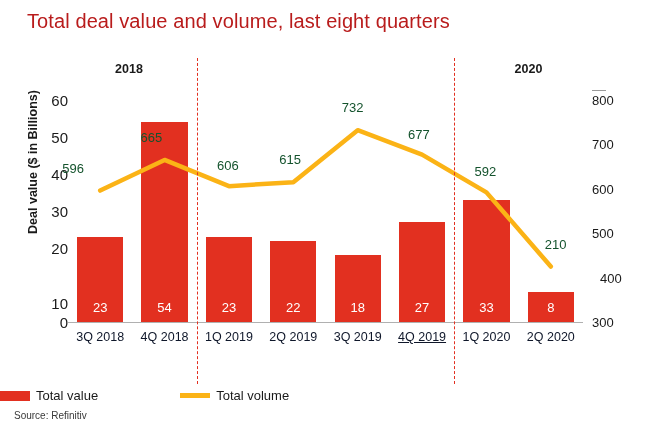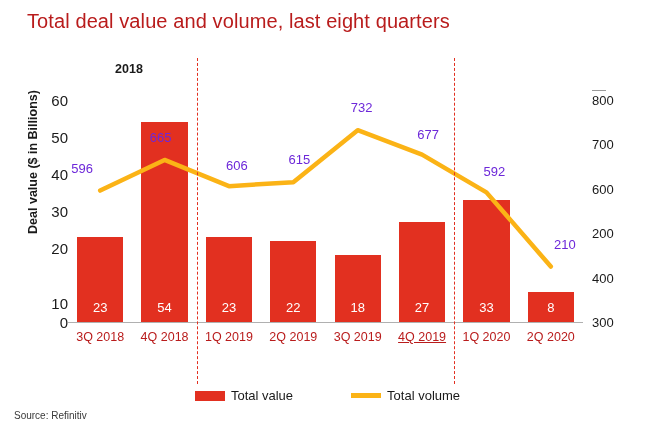--- a/index.html
+++ b/index.html
@@ -88,29 +88,29 @@
   }
   .bar-label {
     position: absolute;
     color: #ffffff;
     font-size: 13px;
     text-align: center;
     white-space: nowrap;
   }
   .line-label {
     position: absolute;
-    color: #6d28d9;
-    font-size: 13px;
-    text-align: center;
+    color: #14532d;
+    font-size: 13px;
+    text-align: left;
     white-space: nowrap;
   }
   .x-tick {
     position: absolute;
     font-size: 12.5px;
-    color: #b91c1c;
+    color: #0f172a;
     text-align: center;
     white-space: nowrap;
   }
   .divider {
     position: absolute;
     width: 0;
     border-left: 1.4px dashed #E23020;
   }
   #axis-baseline {
     position: absolute;
@@ -122,23 +122,22 @@
     background: #9a9a9a;
     height: 1px;
     width: 14px;
   }
   #legend {
     position: absolute;
     left: 0;
     top: 388px;
     width: 655px;
     display: flex;
-    justify-content: center;
     align-items: center;
-    gap: 58px;
+    gap: 82px;
   }
   .legend-item {
     display: flex;
     align-items: center;
     gap: 6px;
   }
   .legend-swatch-bar {
     width: 30px;
     height: 10px;
     background: #E23020;
@@ -163,36 +162,37 @@
   }
 </style>
 </head>
 <body>
 
 <div id="chart-root">
 
   <div id="chart-title">Total deal value and volume, last eight quarters</div>
 
   <div class="year-label" style="left:64px; top:62px; width:130px;">2018</div>
+  <div class="year-label" style="left:466px; top:62px; width:125px;">2020</div>
 
   <div id="y-axis-title">Deal value ($ in Billions)</div>
 
   <div id="left-axis-ticks">
       <div class="y-tick-left" style="top: 322px;">0</div>
       <div class="y-tick-left" style="top: 275px; margin-top: 28px;">10</div>
       <div class="y-tick-left" style="top: 248px;">20</div>
       <div class="y-tick-left" style="top: 211px;">30</div>
       <div class="y-tick-left" style="top: 174px;">40</div>
       <div class="y-tick-left" style="top: 137px;">50</div>
       <div class="y-tick-left" style="top: 100px;">60</div>
     </div>
   <div id="right-axis-ticks">
       <div class="y-tick-right" style="top: 322px;">300</div>
-      <div class="y-tick-right" style="top: 277.6px;">400</div>
-      <div class="y-tick-right" style="top: 233.2px;">200</div>
+      <div class="y-tick-right" style="top: 277.6px; margin-left: 8px;">400</div>
+      <div class="y-tick-right" style="top: 233.2px;">500</div>
       <div class="y-tick-right" style="top: 188.8px;">600</div>
       <div class="y-tick-right" style="top: 144.4px;">700</div>
       <div class="y-tick-right" style="top: 100px;">800</div>
       <div class="axis-cap" style="left: 0px; top: 90px; width: 14px;"></div>
     </div>
 
   <div id="plot" style="left: 68px; top: 100px; width: 515px; height: 222px;">
       <div class="bar" style="left: 9.0125px; top: 136.9px; width: 46.35px; height: 85.1px; background: rgb(226, 48, 32);"></div>
       <div class="bar-label" style="left: 9.0125px; width: 46.35px; top: 200px;">23</div>
       <div class="bar" style="left: 73.3875px; top: 22.2px; width: 46.35px; height: 199.8px; background: rgb(226, 48, 32);"></div>

